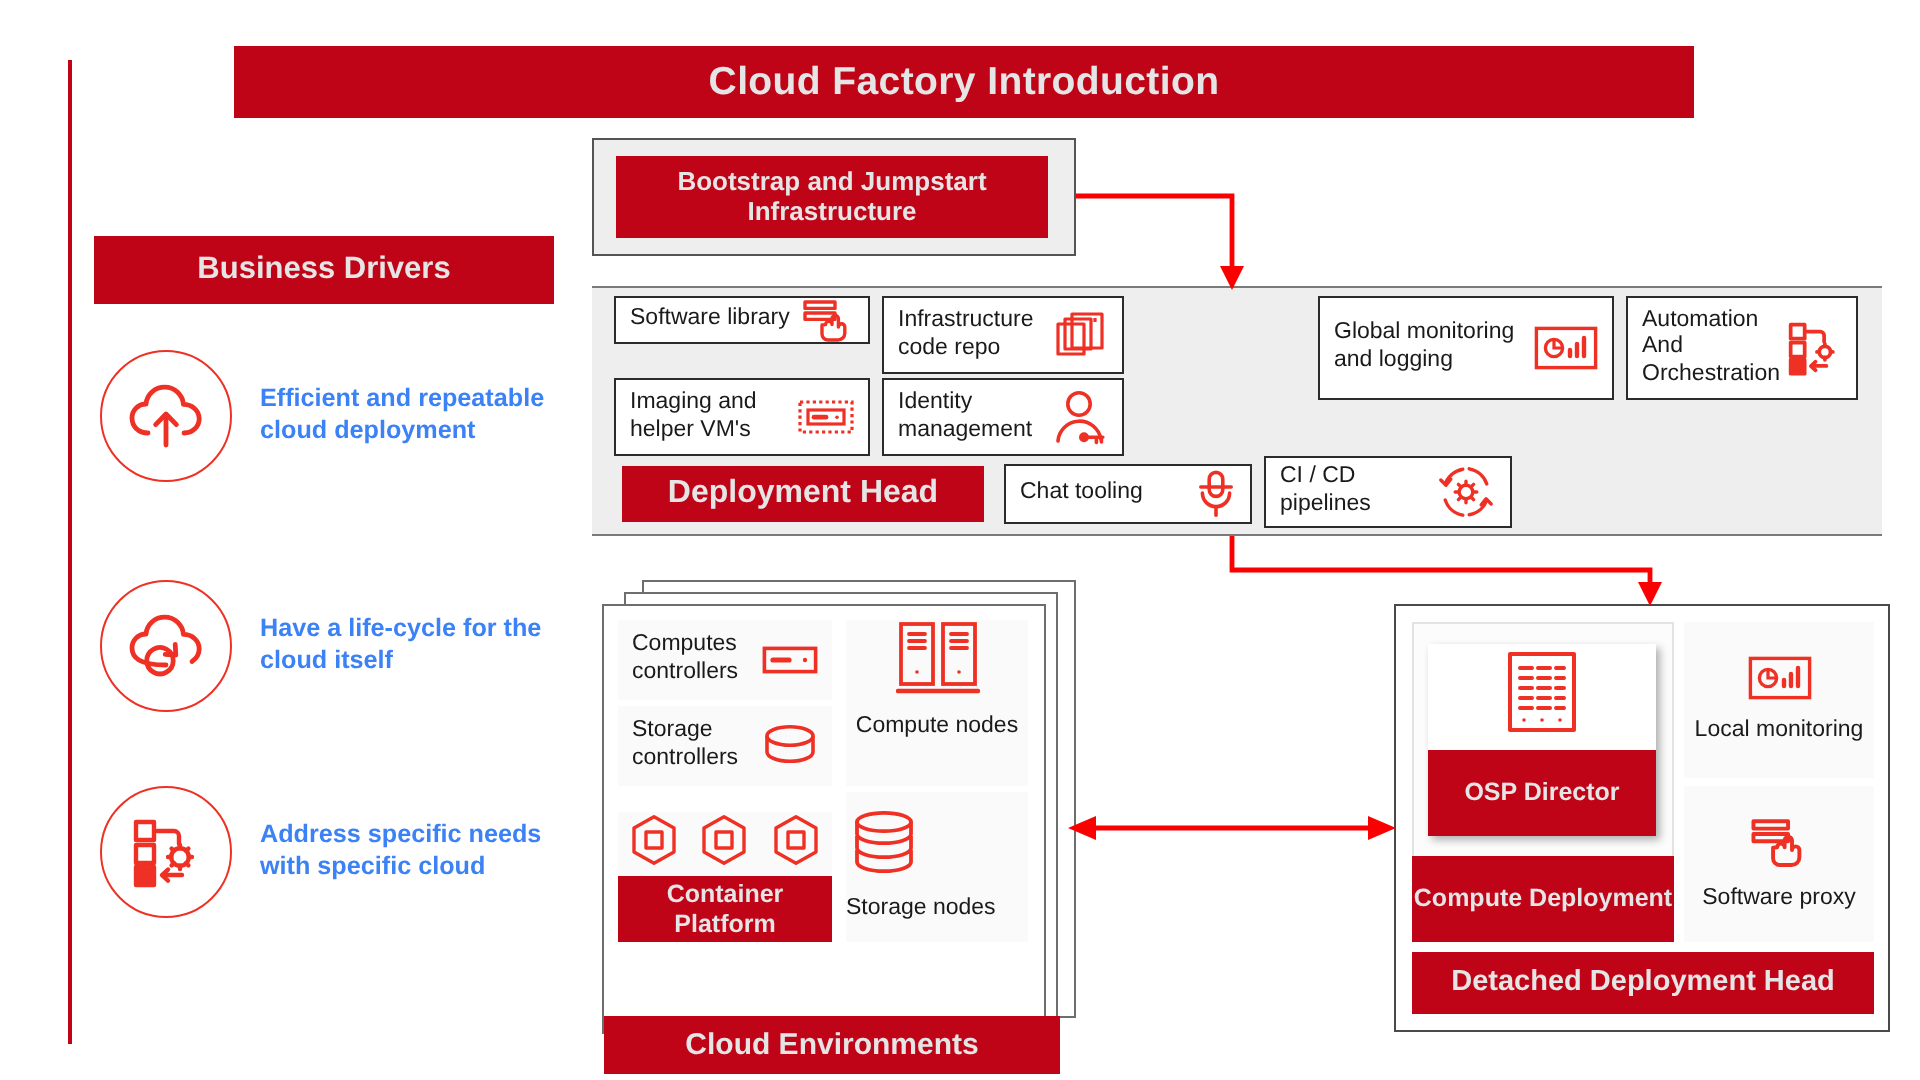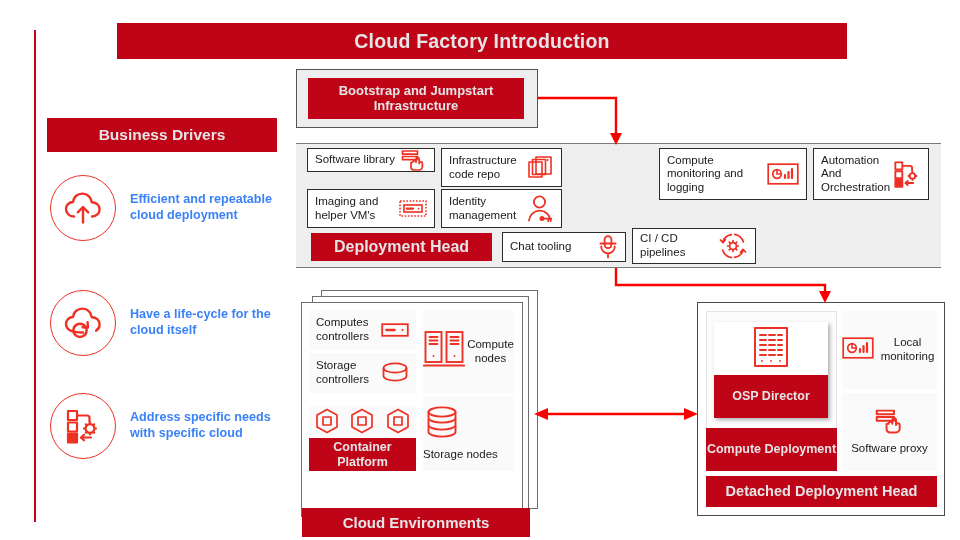--- a/index.html
+++ b/index.html
@@ -145,21 +145,21 @@
     background: #fafafa;
     display: flex; align-items: center; justify-content: space-around;
   }
   #ce-container-bar {
     left: 309px; top: 438px; width: 107px; height: 33px;
     font-size: 12.5px;
   }
   #ce-compute-nodes {
     left: 423px; top: 310px; width: 91px; height: 83px;
     background: #fafafa;
-    display: flex; align-items: center; justify-content: flex-end;
+    display: flex; flex-direction: column; align-items: center; justify-content: flex-start;
     gap: 2px;
   }
   #ce-storage-nodes {
     left: 423px; top: 396px; width: 91px; height: 75px;
     background: #fafafa;
     display: flex; flex-direction: column; align-items: flex-start; justify-content: center;
     gap: 2px;
   }
   .node-label {
     font-size: 11.5px; line-height: 1.2; text-align: center; color:#1a1a1a;
@@ -195,21 +195,21 @@
     left: 714px; top: 375px; width: 114px; height: 43px;
     font-size: 12.5px;
   }
   #compute-deploy-bar {
     left: 706px; top: 428px; width: 131px; height: 43px;
     font-size: 12.5px;
   }
   #ddh-local-mon {
     left: 842px; top: 311px; width: 95px; height: 78px;
     background: #fafafa;
-    display: flex; align-items: center; justify-content: center;
+    display: flex; flex-direction: column; align-items: center; justify-content: center;
     gap: 4px;
   }
   #ddh-sw-proxy {
     left: 842px; top: 393px; width: 95px; height: 78px;
     background: #fafafa;
     display: flex; flex-direction: column; align-items: center; justify-content: center;
     gap: 4px;
   }
   #ddh-bar {
     left: 706px; top: 476px; width: 231px; height: 31px;
@@ -312,21 +312,21 @@
     <svg width="28" height="28" viewBox="0 0 28 28" fill="none" stroke="#ee3124" stroke-width="1.8" stroke-linecap="round" stroke-linejoin="round">
       <circle cx="13.5" cy="7" r="5.6"></circle>
       <path d="M3 25.5 a10.8 10.8 0 0 1 21.4 -1"></path>
       <circle cx="16" cy="23.6" r="2.5" fill="#ee3124" stroke="none"></circle>
       <path d="M18.4 23.6 h7 M22.2 23.6 v2.6 M24.7 23.6 v2.4"></path>
     </svg>
   </span>
 </div>
 
 <div class="abs white-box" id="bx-global">
-  <span class="box-label">Compute monitoring and logging</span>
+  <span class="box-label">Global monitoring and logging</span>
   <span class="box-icon">
     <svg width="32" height="22" viewBox="0 0 32 22" fill="none" stroke="#ee3124" stroke-width="1.7">
       <rect x="1.2" y="1.2" width="29.6" height="19.6"></rect>
       <circle cx="10" cy="11" r="4.3"></circle>
       <path d="M10 7 v4 h3.4" stroke-width="1.6" stroke-linecap="round"></path>
       <path d="M18 15 v-3 M21.5 15 v-6 M25 15 v-9" stroke-width="2.2" stroke-linecap="round"></path>
     </svg>
   </span>
 </div>
 

